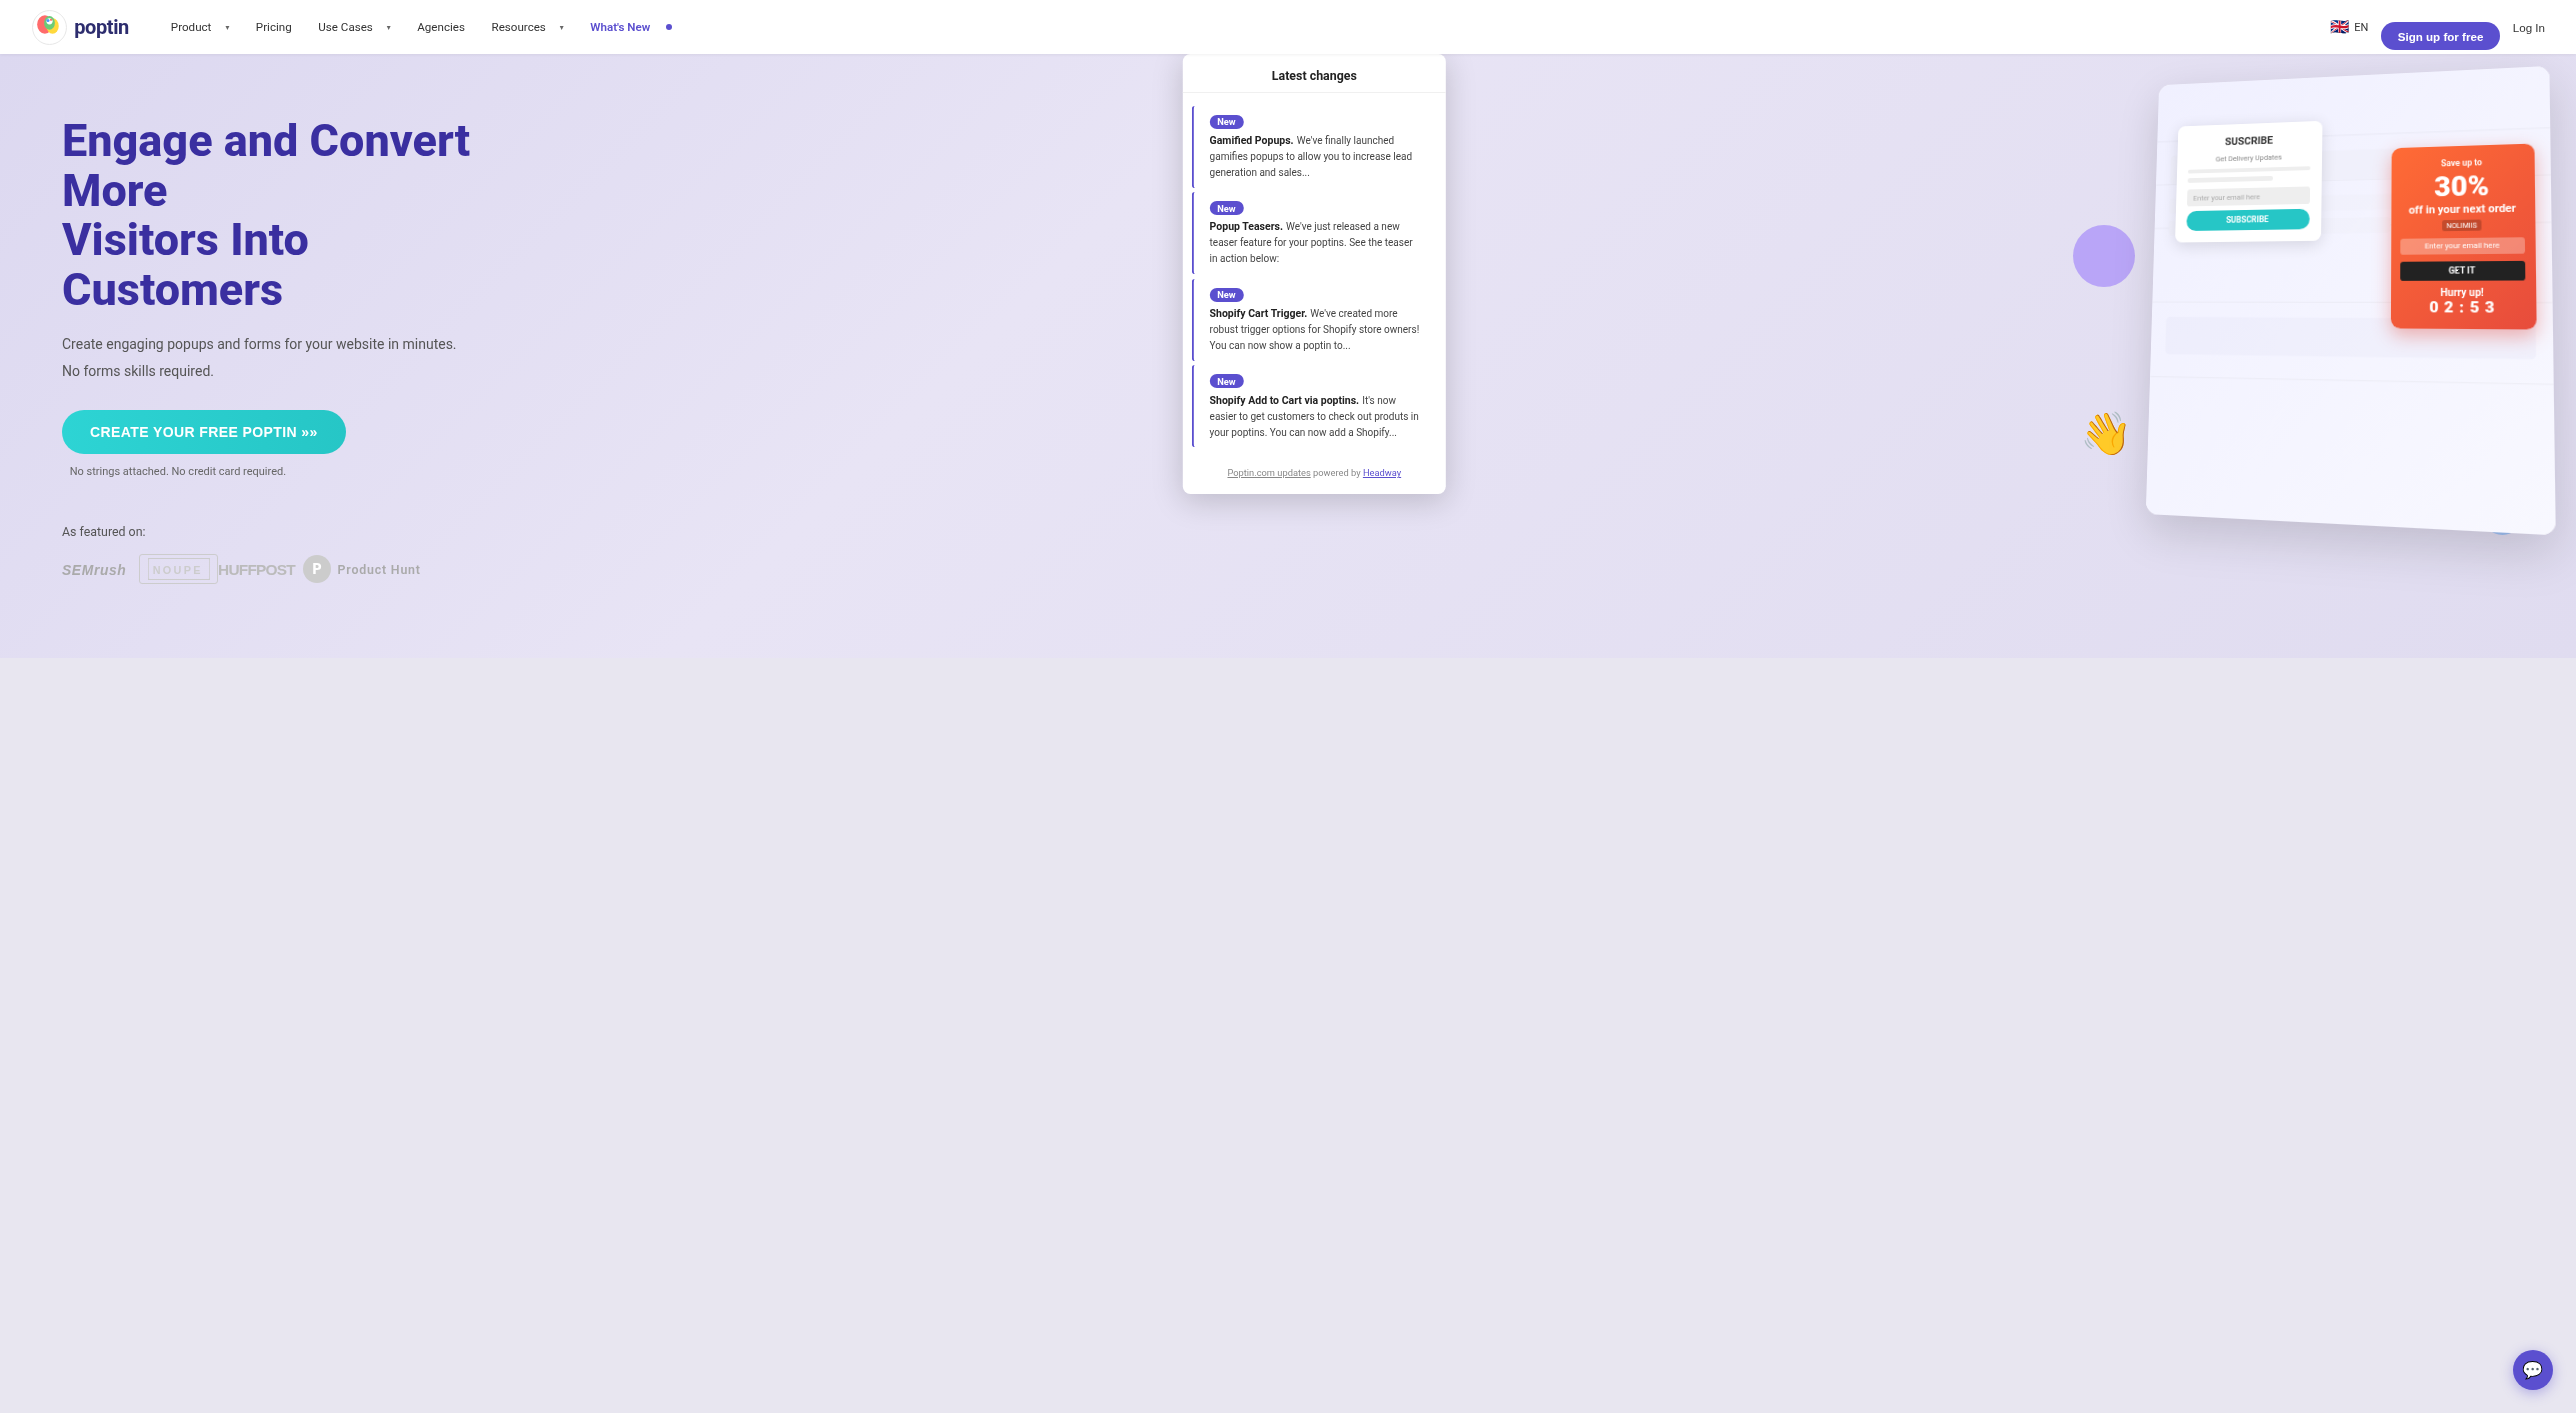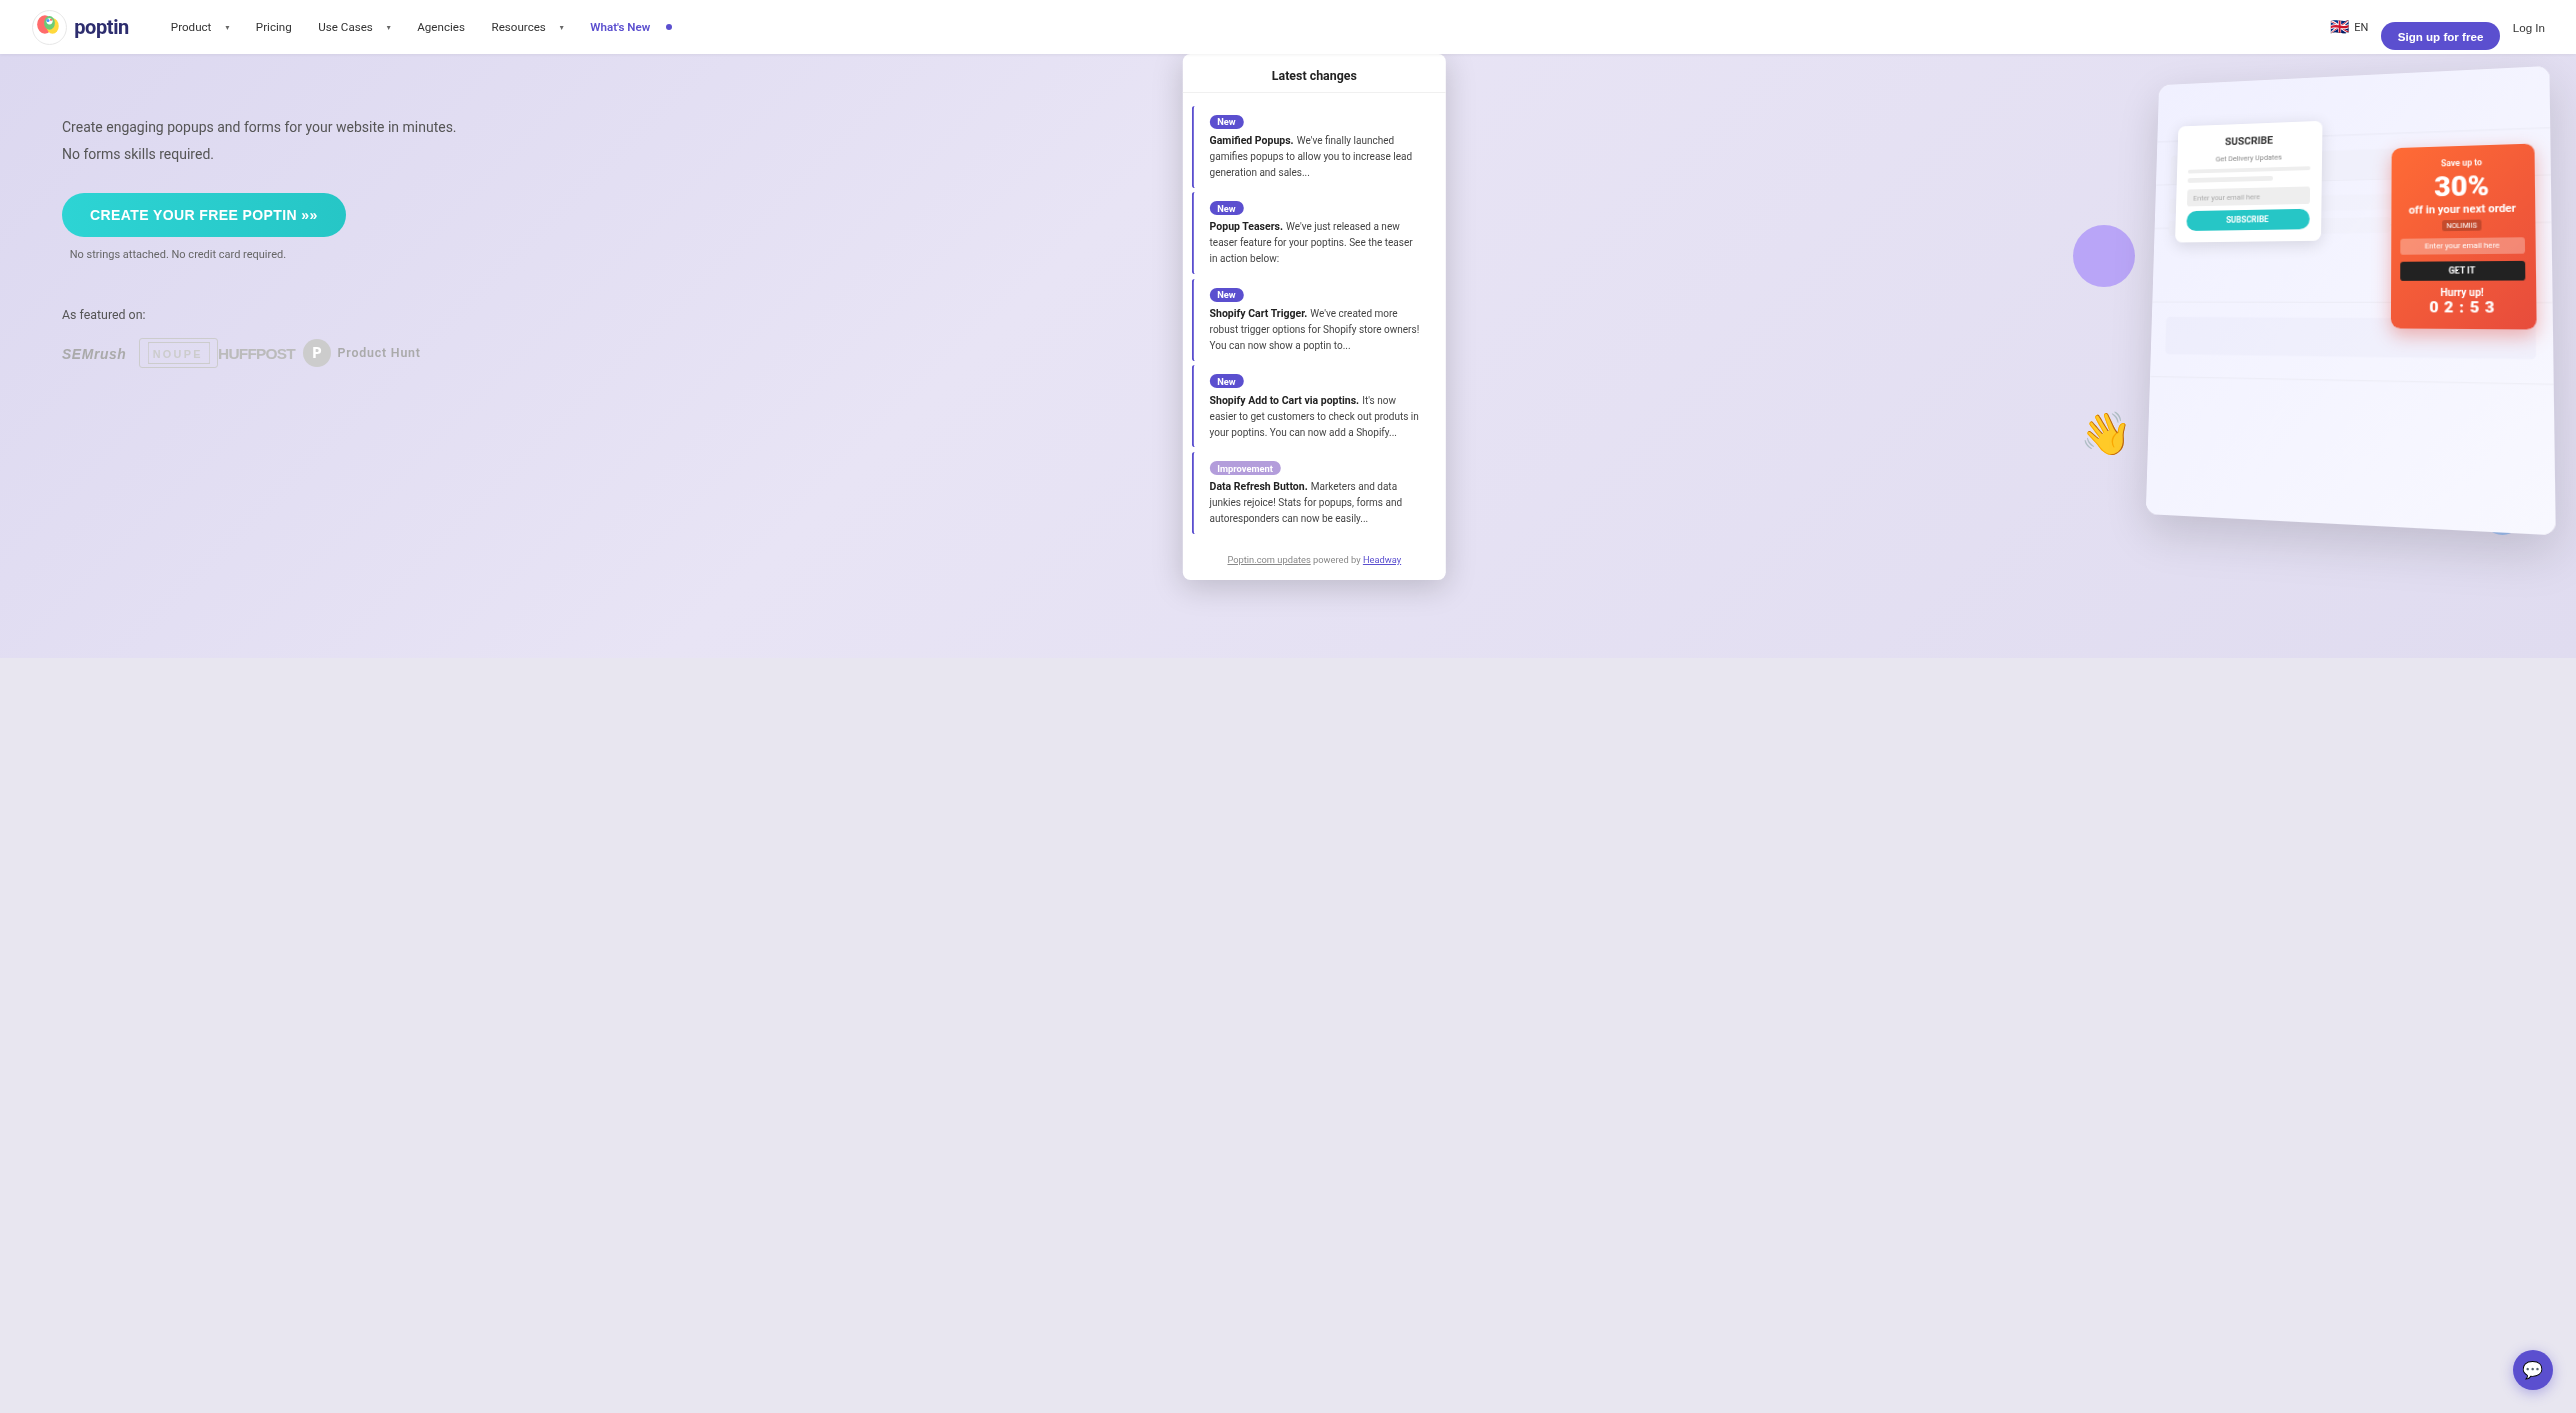--- a/index.html
+++ b/index.html
@@ -520,38 +520,34 @@
       </div>
 
       <div class="panel-item">
         <div>
           <span class="badge badge-new">New</span>
         </div>
         <span class="panel-item-title">Shopify Add to Cart via poptins.</span>
         <span class="panel-item-desc"> It's now easier to get customers to check out produts in your poptins. You can now add a Shopify...</span>
       </div>
 
-      <div class="panel-item">
-        <div>
-          <span class="badge badge-improvement">Improvement</span>
-        </div>
-        <span class="panel-item-title">Data Refresh Button.</span>
-        <span class="panel-item-desc"> Marketers and data junkies rejoice! Stats for popups, forms and autoresponders can now be easily...</span>
-      </div>
     </div>
     <div class="panel-footer">
       <a href="#">Poptin.com updates</a>
       <span> powered by </span>
       <a href="#" class="headway-link">Headway</a>
     </div>
   </div>
 </div>
 
 <section class="hero">
   <div class="hero-content">
+    <h1 class="hero-title">
+      Engage and Convert More<br>Visitors Into Customers
+    </h1>
     <p class="hero-subtitle">Create engaging popups and forms for your website in minutes.</p>
     <p class="hero-subtitle2">No forms skills required.</p>
     <button class="btn-cta">CREATE YOUR FREE POPTIN »»</button>
     <p class="no-credit">No strings attached. No credit card required.</p>
 
     <div class="featured-section">
       <p class="featured-label">As featured on:</p>
       <div class="featured-logos">
         <div class="featured-logo semrush-logo">
           <svg width="77" height="22" viewBox="0 0 100 28" fill="none" style="font-size:16px">

